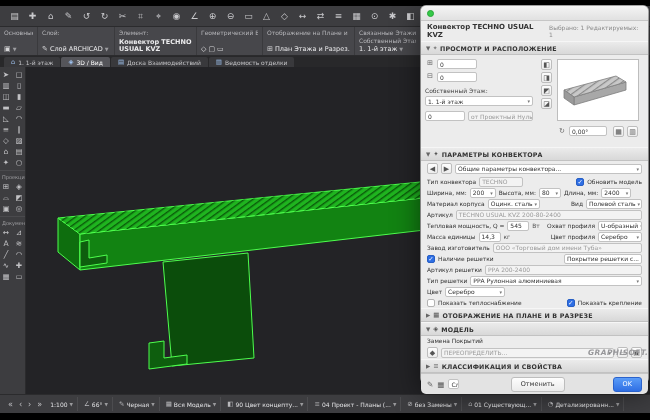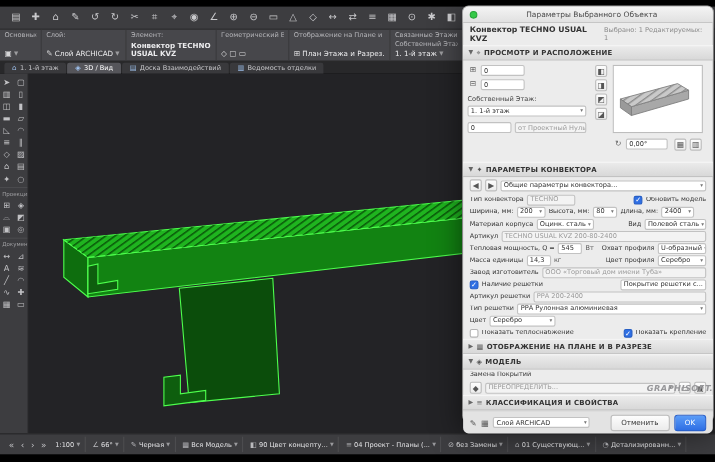--- a/index.html
+++ b/index.html
@@ -75,21 +75,21 @@
   .p-label{font-size:5.9px;color:#333;white-space:nowrap;overflow:hidden;}
   .p-unit{font-size:5.9px;color:#555;}
   .p-flex{flex:1;}
   .chk{width:8px;height:8px;border:1px solid #b3b3b3;border-radius:2px;background:#fff;font-size:6.5px;line-height:7px;
        text-align:center;color:#fff;box-sizing:border-box;flex:0 0 auto;}
   .chk.on{background:#2f6fe4;border-color:#285fc4;}
   .preset-row{display:flex;align-items:center;gap:3px;padding:2px 6px;flex:0 0 auto;}
   .dlg-footer{margin-top:auto;height:20px;border-top:1px solid #c6c6c6;background:#e3e3e3;border-radius:0 0 5px 5px;
               display:flex;align-items:center;gap:4px;padding:0 6px;flex:0 0 auto;}
   .btn{height:13px;padding:0 9px;border-radius:3px;background:linear-gradient(#fdfdfd,#ebebeb);border:1px solid #bdbdbd;
-       font-size:6.5px;display:flex;align-items:center;color:#333;}
+       font-size:6.5px;display:flex;align-items:center;color:#333;margin-left:44px;}
   .btn.primary{background:linear-gradient(#5a9cf8,#2f6fe4);border-color:#2a62cc;color:#fff;}
   .foot-icon{font-size:7.5px;color:#555;}
 </style>
 </head>
 <body>
 
 <div class="toolbar1" id="toolbar-icons">
     <span class="tb-icon">▤</span>
     <span class="tb-icon">✚</span>
     <span class="tb-icon">⌂</span>
@@ -256,21 +256,20 @@
 
   <path d="M50,172 L50,197 L77,193 L77,185 L59,188 L59,170 Z" fill="#0e5e0e" stroke="#4dff4d" stroke-width="1"></path>
   <path d="M119,273 L119,299 L157,294 L157,285 L134,288 L134,271 Z" fill="#0e5e0e" stroke="#4dff4d" stroke-width="1"></path>
 </svg>
 
 <div class="watermark">GRAPHISOFT.</div>
 
 <div class="dialog">
   <div class="dlg-titlebar">
     <span class="traffic"></span>
-    <span class="dlg-title">Параметры Выбранного Объекта</span>
   </div>
   <div class="dlg-header">
     <span class="dlg-el-name">Конвектор TECHNO USUAL KVZ</span>
     <span class="dlg-sel">Выбрано: 1   Редактируемых: 1</span>
   </div>
 
   <div class="section-bar">
     <span class="sec-disc">▼</span>
     <span class="sec-icon">⌖</span>
     <span class="sec-title">ПРОСМОТР И РАСПОЛОЖЕНИЕ</span>

